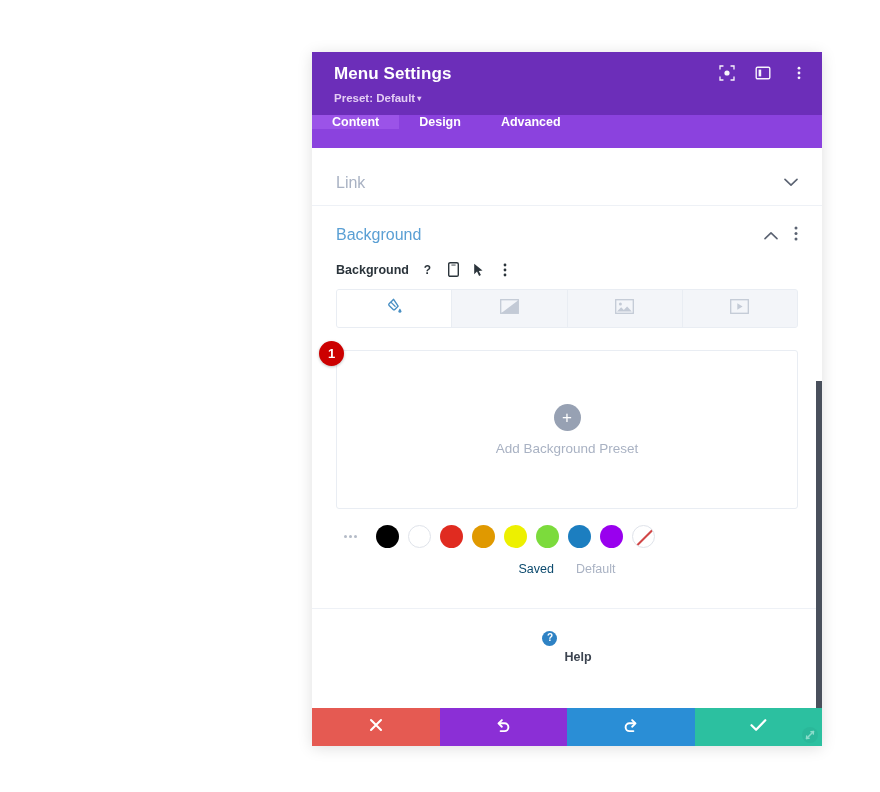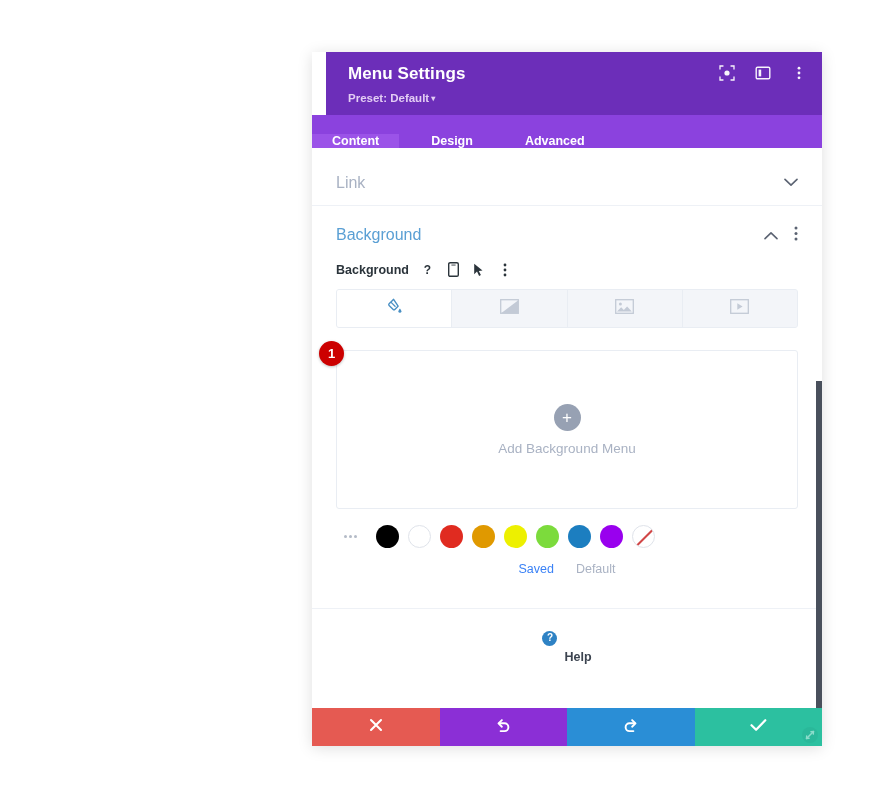--- a/index.html
+++ b/index.html
@@ -31,21 +31,20 @@
   }
 
   
   .modal-header {
     background: #6c2eb9;
     height: 63px;
     position: relative;
     flex: 0 0 auto;
     padding: 11px 20px 0 22px;
     box-sizing: border-box;
-    margin-left: 14px;
   }
   .modal-title {
     color: #ffffff;
     font-size: 17px;
     font-weight: bold;
     line-height: 21px;
     letter-spacing: 0.1px;
   }
   .preset-line {
     margin-top: 3px;
@@ -78,23 +77,22 @@
     justify-content: center;
     cursor: pointer;
     opacity: 0.95;
   }
 
   
   .tab-bar {
     background: #8B42DE;
     height: 33px;
     display: flex;
-    align-items: flex-end;
+    align-items: flex-start;
     flex: 0 0 auto;
-    gap: 12px;
   }
   .tab {
     color: #ffffff;
     font-size: 12.5px;
     font-weight: bold;
     display: flex;
     align-items: center;
     padding: 0 20px;
     cursor: pointer;
     white-space: nowrap;
@@ -295,21 +293,21 @@
   }
 
   .saved-recent {
     margin-top: 14px;
     display: flex;
     justify-content: center;
     gap: 22px;
     padding-bottom: 20px;
   }
   .sr-item { font-size: 12.5px; cursor: pointer; color: #a9b2c3; }
-  .sr-item.active { color: #3b82f6; }
+  .sr-item.active { color: #0c4a6e; }
 
   
   .help-row {
     height: 58px;
     display: flex;
     align-items: center;
     justify-content: center;
     gap: 7px;
     cursor: pointer;
   }
@@ -500,21 +498,21 @@
               <path d="M7.3 4.3l5.3 3.2-5.3 3.2z" fill="#c3cad6"></path>
             </svg>
           </span>
         </div>
       </div>
 
       <div class="dropzone-wrap">
         <div class="badge">1</div>
         <div class="dropzone">
           <div class="plus-circle">+</div>
-          <div class="dropzone-label">Add Background Menu</div>
+          <div class="dropzone-label">Add Background Preset</div>
         </div>
       </div>
 
       <div class="swatch-row">
         <div class="dots-btn">
             <i></i>
             <i></i>
             <i></i>
           </div>
         <div class="swatch" style="background:#000000"></div>

